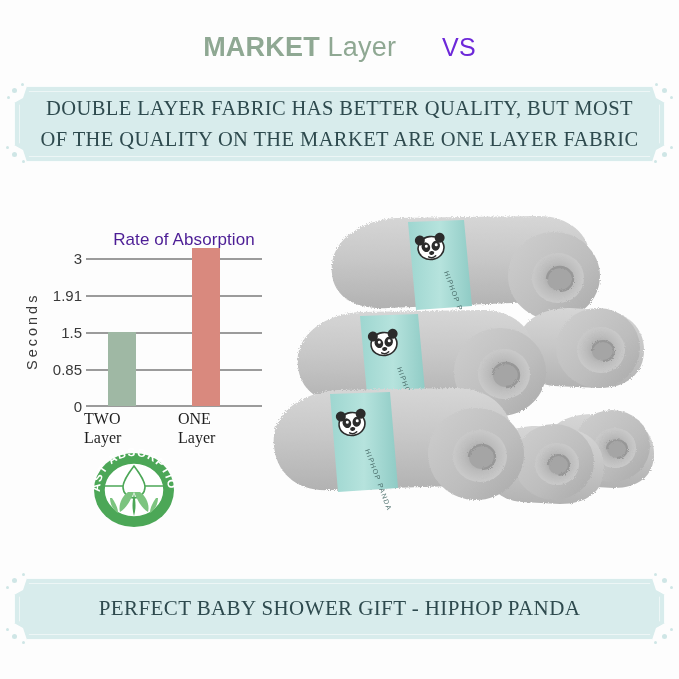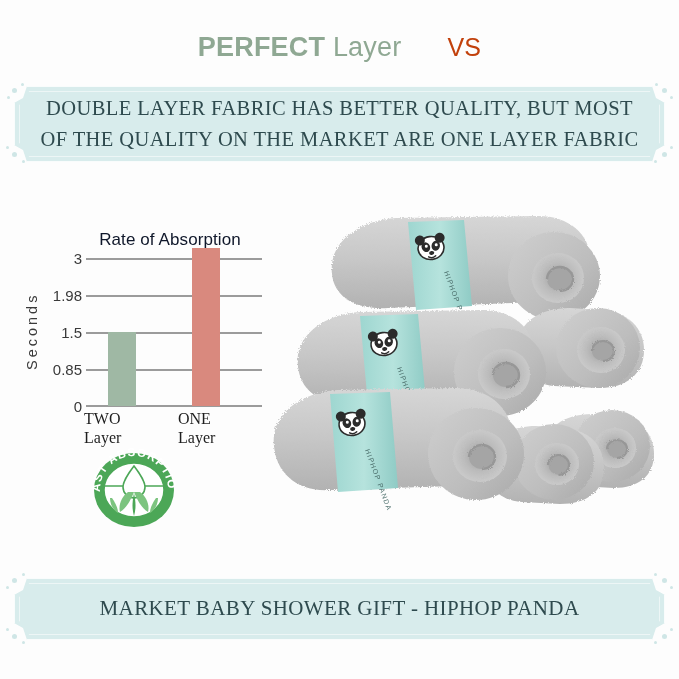--- a/index.html
+++ b/index.html
@@ -12,21 +12,21 @@
   }
   .page{position:relative;width:679px;height:679px;}
 
   
   .headline{
     position:absolute;left:0;top:26px;width:679px;height:42px;
     display:flex;align-items:center;justify-content:center;gap:46px;
   }
   .hl-word{font-size:27px;letter-spacing:.2px;white-space:nowrap;}
   .hl-double{color:#8fa893;}
-  .hl-vs{color:#c2410c;font-size:25px;}
+  .hl-vs{color:#6d28d9;font-size:25px;}
   .hl-one{color:#d08a7c;}
   .hl-strong{font-weight:700;}
   .hl-soft{font-weight:400;}
 
   
   .plaque{
     position:absolute;
     background:#d8ecec;
     box-shadow:0 0 0 1px rgba(255,255,255,.85) inset;
     -webkit-clip-path:polygon(
@@ -65,22 +65,22 @@
   }
   .plaque-bottom .plaque-line{font-size:21px;}
 
   
   .dots{position:absolute;pointer-events:none;}
   .dot{position:absolute;border-radius:50%;background:#cfe6e6;}
 
   
   .chart{position:absolute;left:14px;top:230px;width:250px;height:215px;}
   .chart-title{
-    position:absolute;left:62px;top:0px;width:188px;
-    text-align:center;font-size:17px;color:#0f172a;letter-spacing:.1px;
+    position:absolute;left:76px;top:0px;width:188px;
+    text-align:center;font-size:17px;color:#4c1d95;letter-spacing:.1px;
   }
   .y-axis-label{
     position:absolute;left:6px;top:36px;width:24px;height:130px;
     display:flex;align-items:center;justify-content:center;
     font-size:14.5px;color:#3a3a3a;
     writing-mode:vertical-rl;transform:rotate(180deg);
     letter-spacing:3px;
   }
   .ticks{position:absolute;left:24px;top:28px;width:44px;height:148px;}
   .tick{
@@ -107,21 +107,21 @@
   .towels{position:absolute;left:268px;top:196px;width:400px;height:360px;}
 
   .sr{position:absolute;width:1px;height:1px;overflow:hidden;clip:rect(0,0,0,0);}
 </style>
 </head>
 <body>
 
 <div class="page">
 
   <div class="headline">
-    <div class="hl-word hl-double"><span class="hl-strong">PERFECT</span> <span class="hl-soft">Layer</span></div>
+    <div class="hl-word hl-double"><span class="hl-strong">MARKET</span> <span class="hl-soft">Layer</span></div>
     <div class="hl-word hl-vs">VS</div>
   </div>
 
   <div class="dots" style="left:0;top:80px;width:679px;height:90px;">
     <div class="dot" style="left:12px;top:8px;width:5px;height:5px;"></div>
     <div class="dot" style="left:21px;top:3px;width:3px;height:3px;"></div>
     <div class="dot" style="left:7px;top:16px;width:3px;height:3px;"></div>
     <div class="dot" style="left:12px;top:72px;width:5px;height:5px;"></div>
     <div class="dot" style="left:22px;top:80px;width:3px;height:3px;"></div>
     <div class="dot" style="left:6px;top:66px;width:3px;height:3px;"></div>
@@ -139,21 +139,21 @@
   </div>
 
   <div class="chart">
 
     <div class="chart-title">Rate of Absorption</div>
 
     <div class="y-axis-label">Seconds</div>
 
     <div class="ticks">
       <div class="tick" style="top:0px;">3</div>
-      <div class="tick" style="top:37px;">1.98</div>
+      <div class="tick" style="top:37px;">1.91</div>
       <div class="tick" style="top:74px;">1.5</div>
       <div class="tick" style="top:111px;">0.85</div>
       <div class="tick" style="top:148px;">0</div>
     </div>
 
     <div class="plot">
       <div class="gridline" style="top:0px;"></div>
       <div class="gridline" style="top:37px;"></div>
       <div class="gridline" style="top:74px;"></div>
       <div class="gridline" style="top:111px;"></div>
@@ -352,16 +352,16 @@
     <div class="dot" style="left:6px;top:56px;width:3px;height:3px;"></div>
     <div class="dot" style="left:662px;top:6px;width:5px;height:5px;"></div>
     <div class="dot" style="left:654px;top:1px;width:3px;height:3px;"></div>
     <div class="dot" style="left:670px;top:14px;width:3px;height:3px;"></div>
     <div class="dot" style="left:662px;top:62px;width:5px;height:5px;"></div>
     <div class="dot" style="left:654px;top:69px;width:3px;height:3px;"></div>
     <div class="dot" style="left:670px;top:56px;width:3px;height:3px;"></div>
   </div>
   <div class="plaque plaque-bottom">
     <div class="plaque-inner-line"></div>
-    <div class="plaque-line">MARKET BABY SHOWER GIFT - HIPHOP PANDA</div>
+    <div class="plaque-line">PERFECT BABY SHOWER GIFT - HIPHOP PANDA</div>
   </div>
 
 </div>
 
 </body></html>

